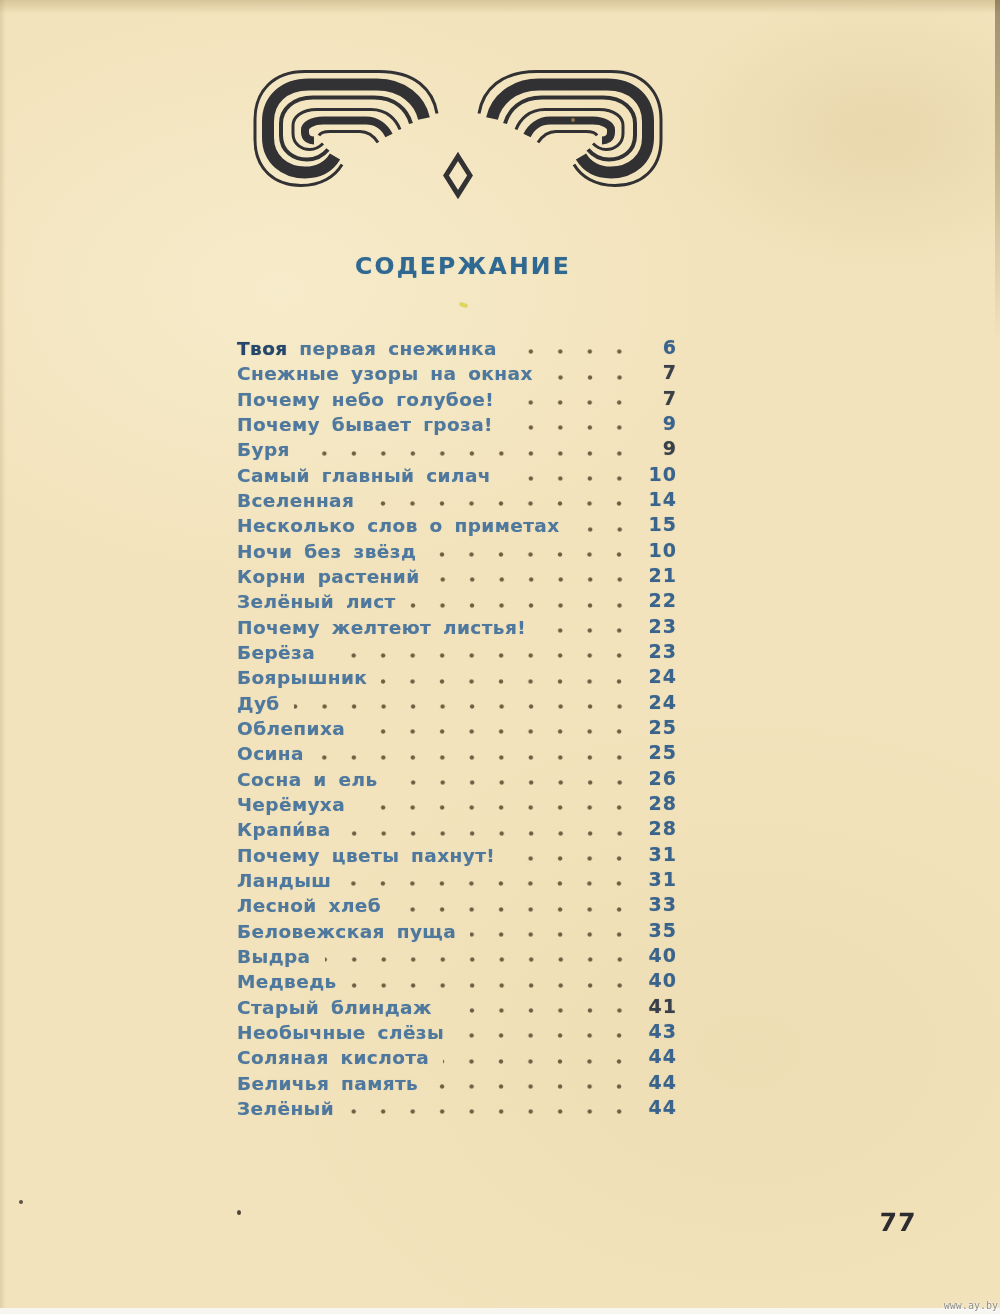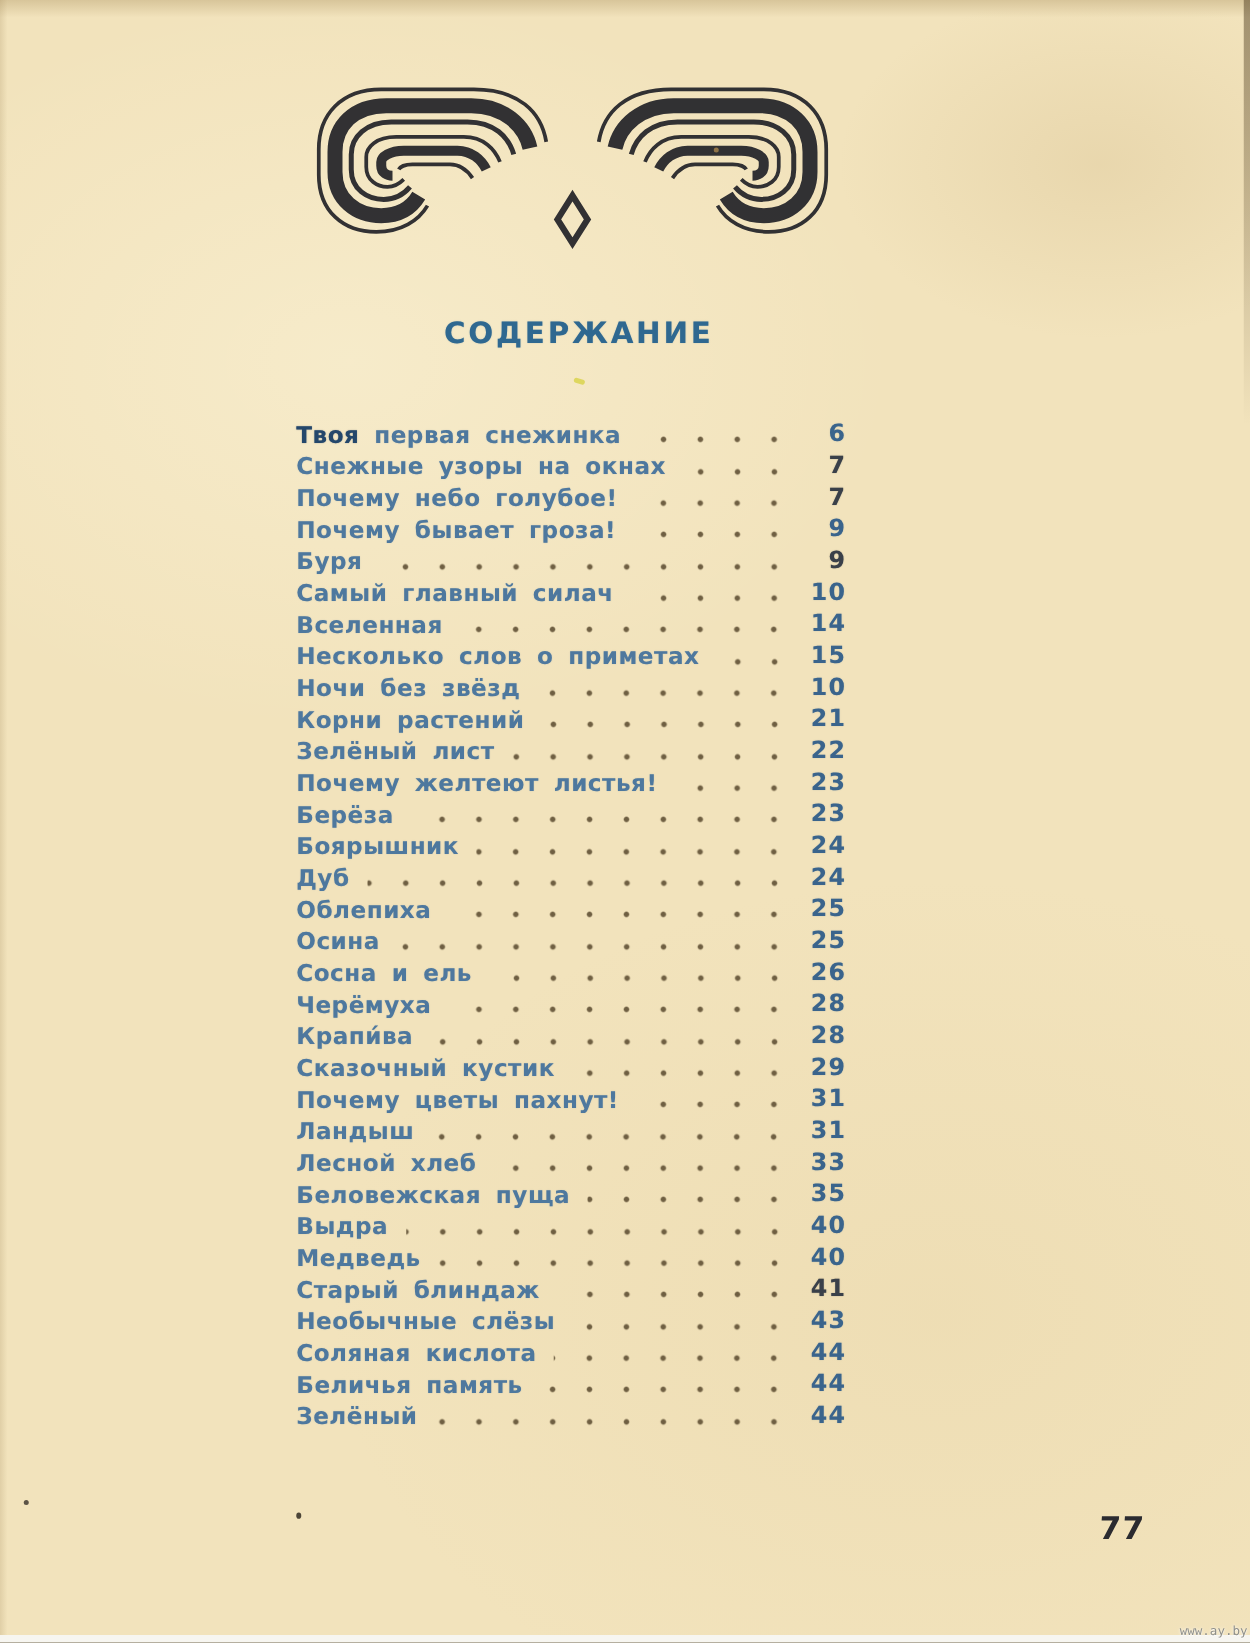--- a/index.html
+++ b/index.html
@@ -192,25 +192,20 @@
         <span class="toc-title">Черёмуха</span>
         <span class="leader"></span>
         <span class="toc-num">28</span>
       </div>
       <div class="toc-row">
         <span class="toc-title">Крапи́ва</span>
         <span class="leader"></span>
         <span class="toc-num">28</span>
       </div>
       <div class="toc-row">
-        <span class="toc-title">Сказочный кустик</span>
-        <span class="leader"></span>
-        <span class="toc-num">29</span>
-      </div>
-      <div class="toc-row">
         <span class="toc-title">Почему цветы пахнут!</span>
         <span class="leader"></span>
         <span class="toc-num">31</span>
       </div>
       <div class="toc-row">
         <span class="toc-title">Ландыш</span>
         <span class="leader"></span>
         <span class="toc-num">31</span>
       </div>
       <div class="toc-row">

